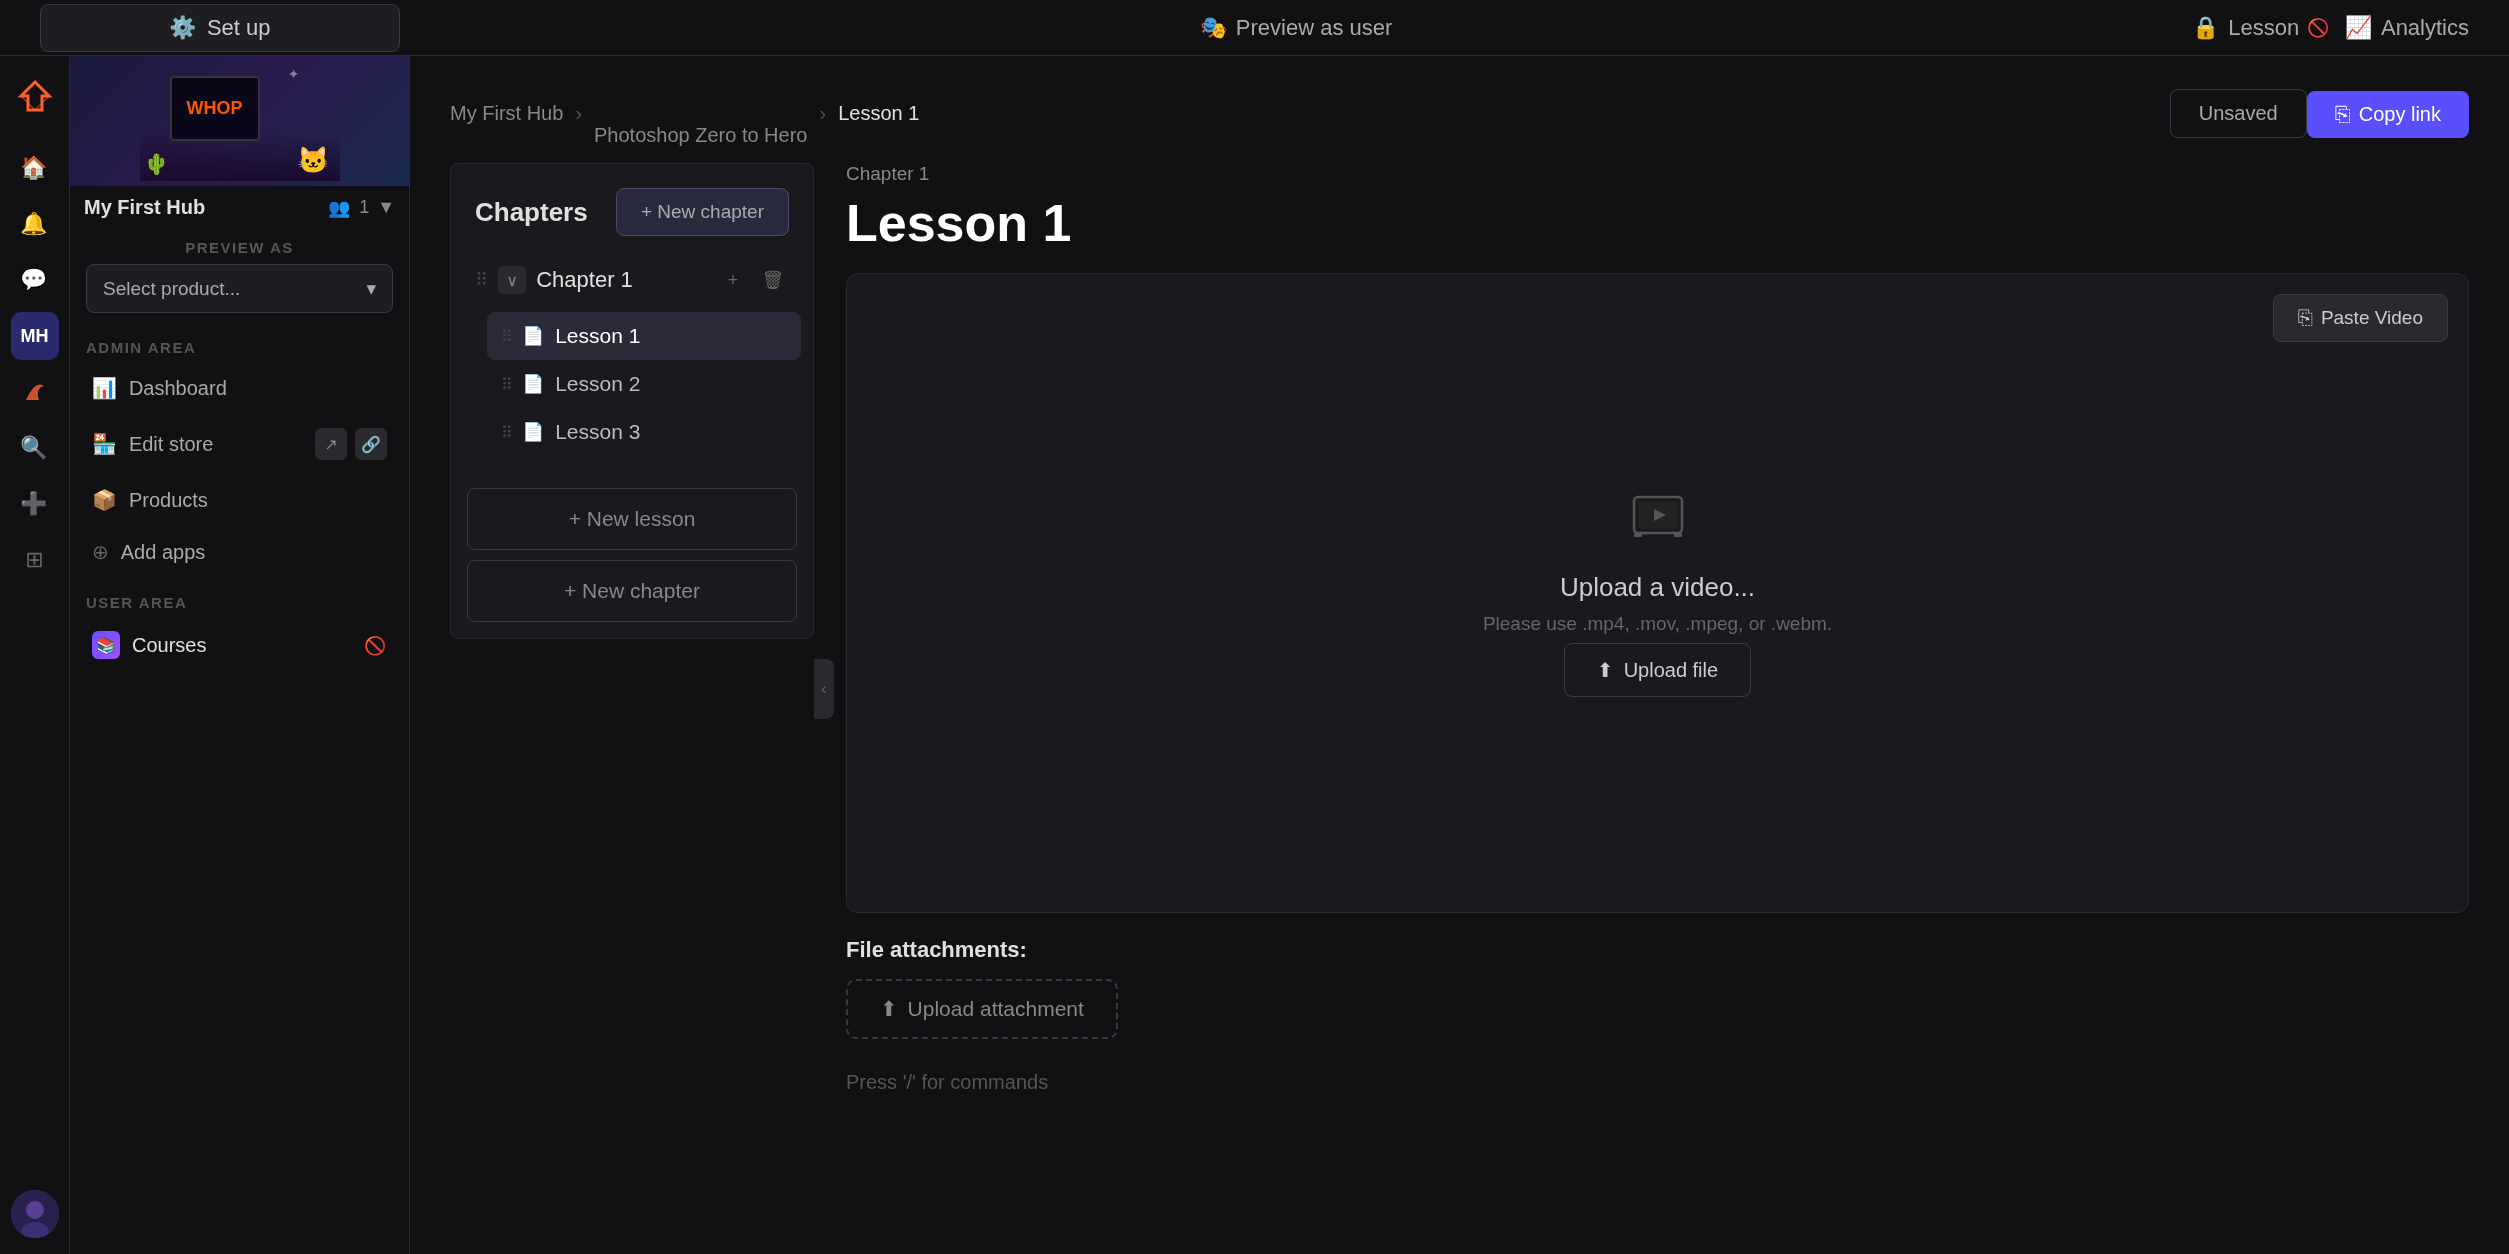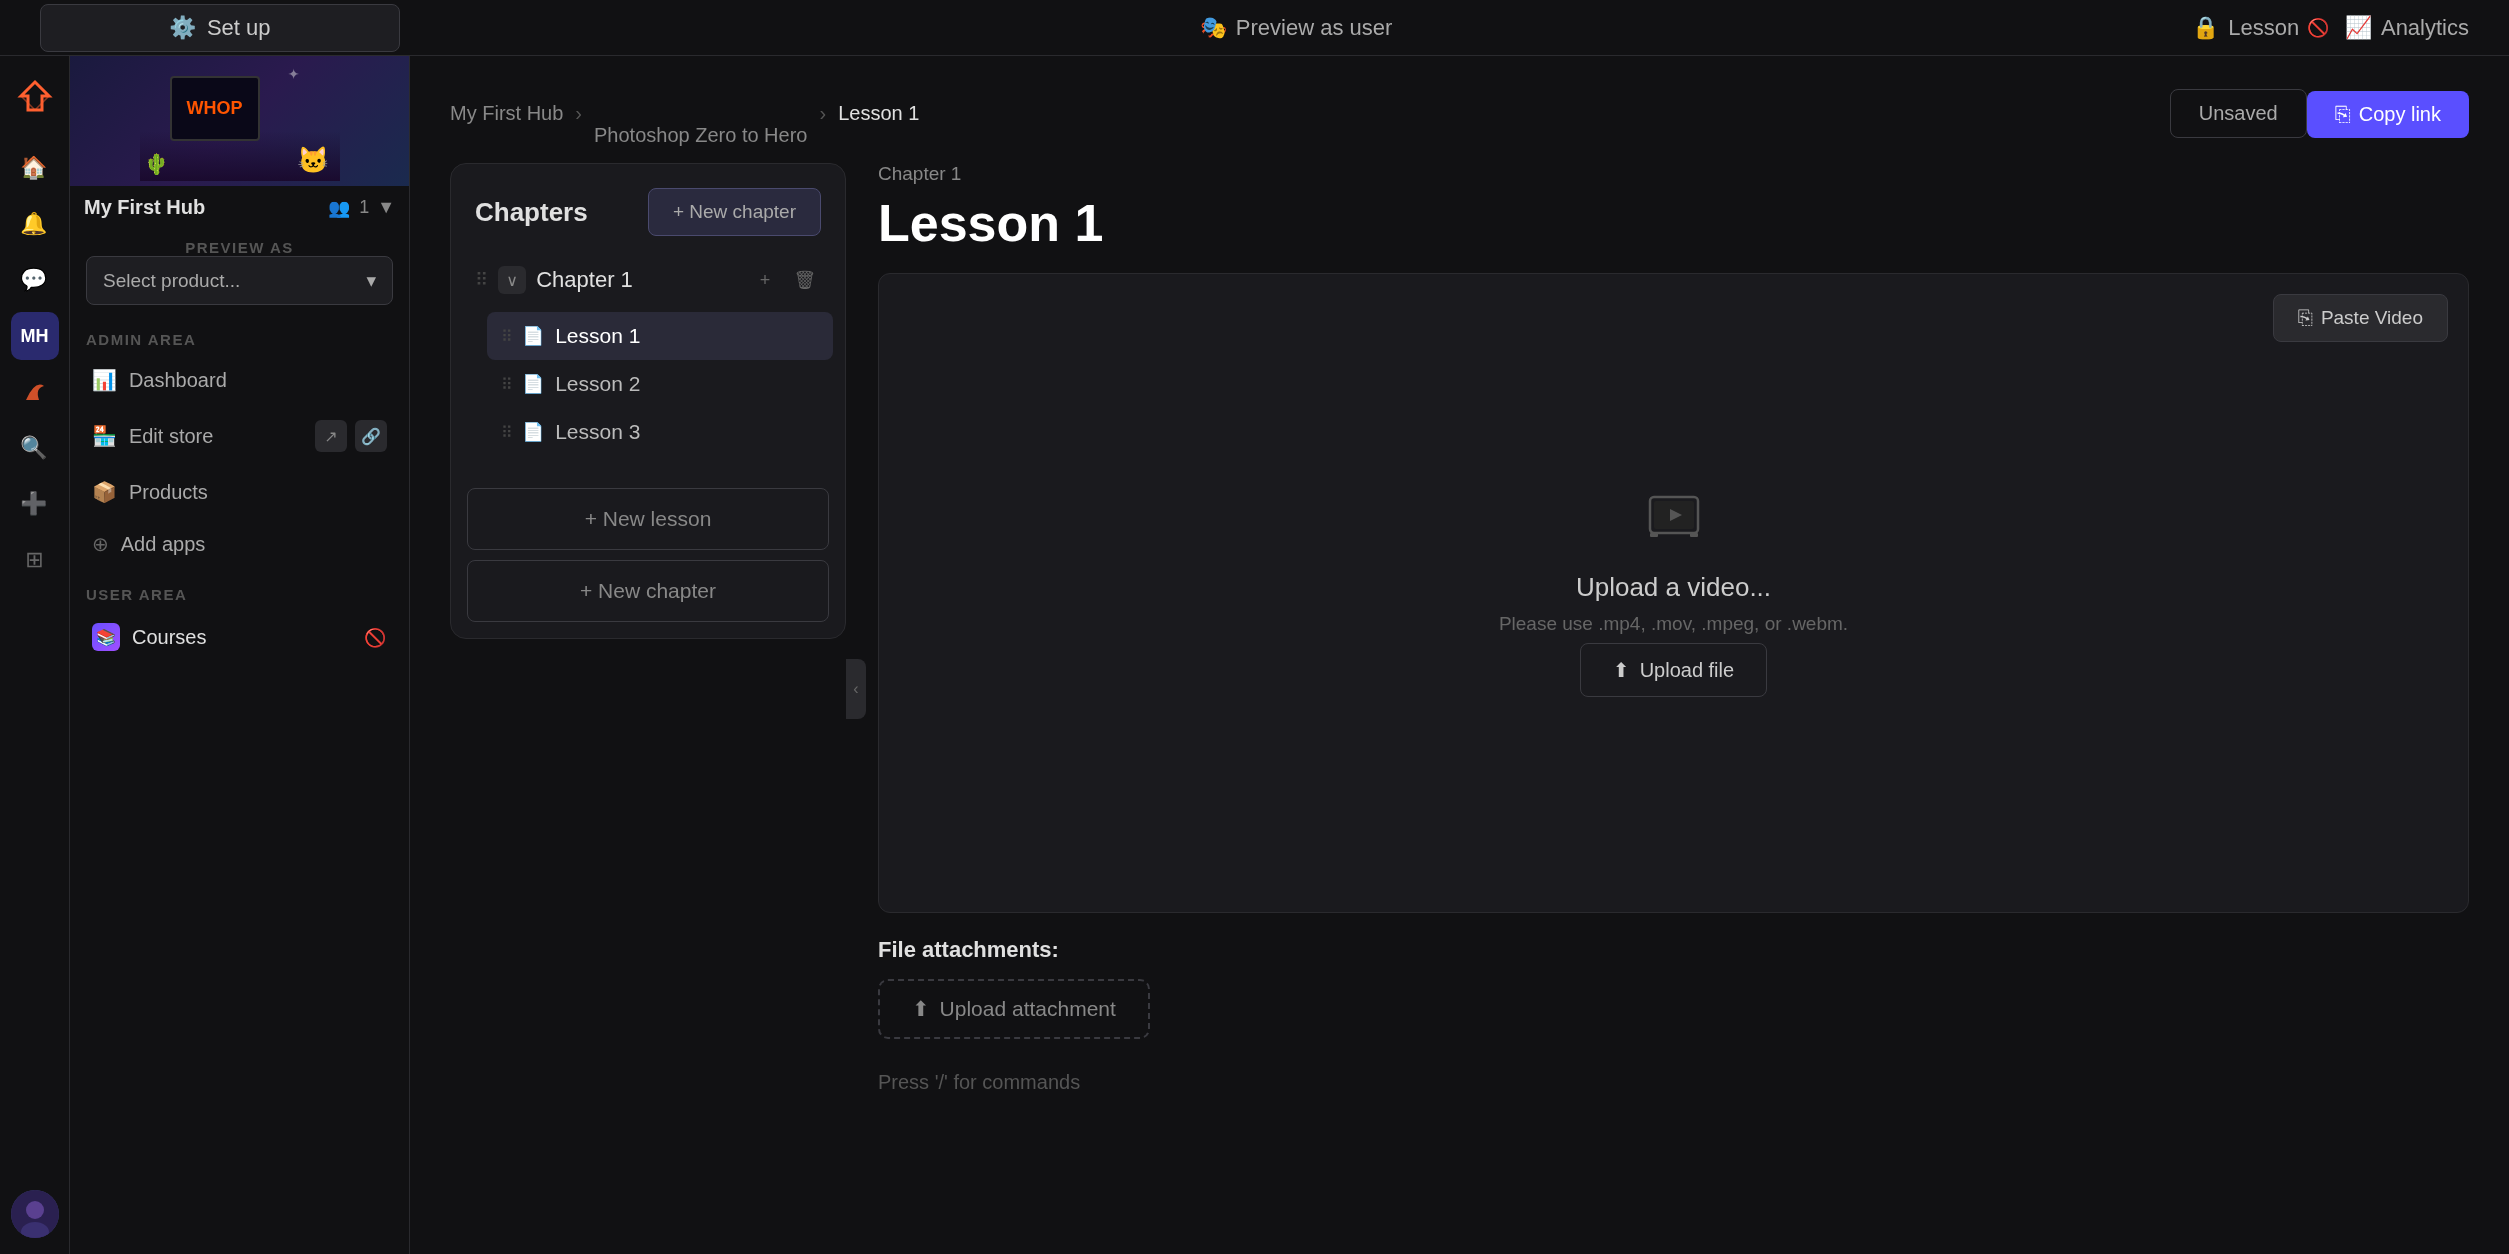--- a/index.html
+++ b/index.html
@@ -169,21 +169,21 @@
       display: flex; align-items: center; justify-content: center;
       font-size: 16px; color: #888;
       cursor: pointer;
     }
 
     .preview-as-section {
       padding: 10px 16px;
     }
     .preview-as-label {
       font-size: 15px; color: #555; text-transform: uppercase;
-      letter-spacing: 1.5px; font-weight: 600; 
+      letter-spacing: 1.5px; font-weight: 600; padding-bottom: 8px;
       text-align: center;
     }
     .preview-as-select {
       width: 100%;
       background: #1e1e22;
       border: 1px solid #3a3a40;
       border-radius: 8px;
       padding: 12px 16px;
       color: #aaa;
       font-size: 19px;
@@ -257,23 +257,23 @@
     .editor-layout {
       display: flex;
       flex: 1;
       overflow: hidden;
       padding: 0 40px 40px;
       gap: 32px;
     }
 
     
     .chapters-panel {
-      width: 396px;
+      width: 364px;
       background: #1a1a1e;
-      border-radius: 16px;
+      border-radius: 8px;
       border: 1px solid #2a2a2e;
       display: flex;
       flex-direction: column;
       overflow: hidden;
       flex-shrink: 0;
       justify-content: flex-end;
     }
     .chapters-header {
       display: flex; align-items: center; justify-content: space-between;
       padding: 24px 24px 16px;

